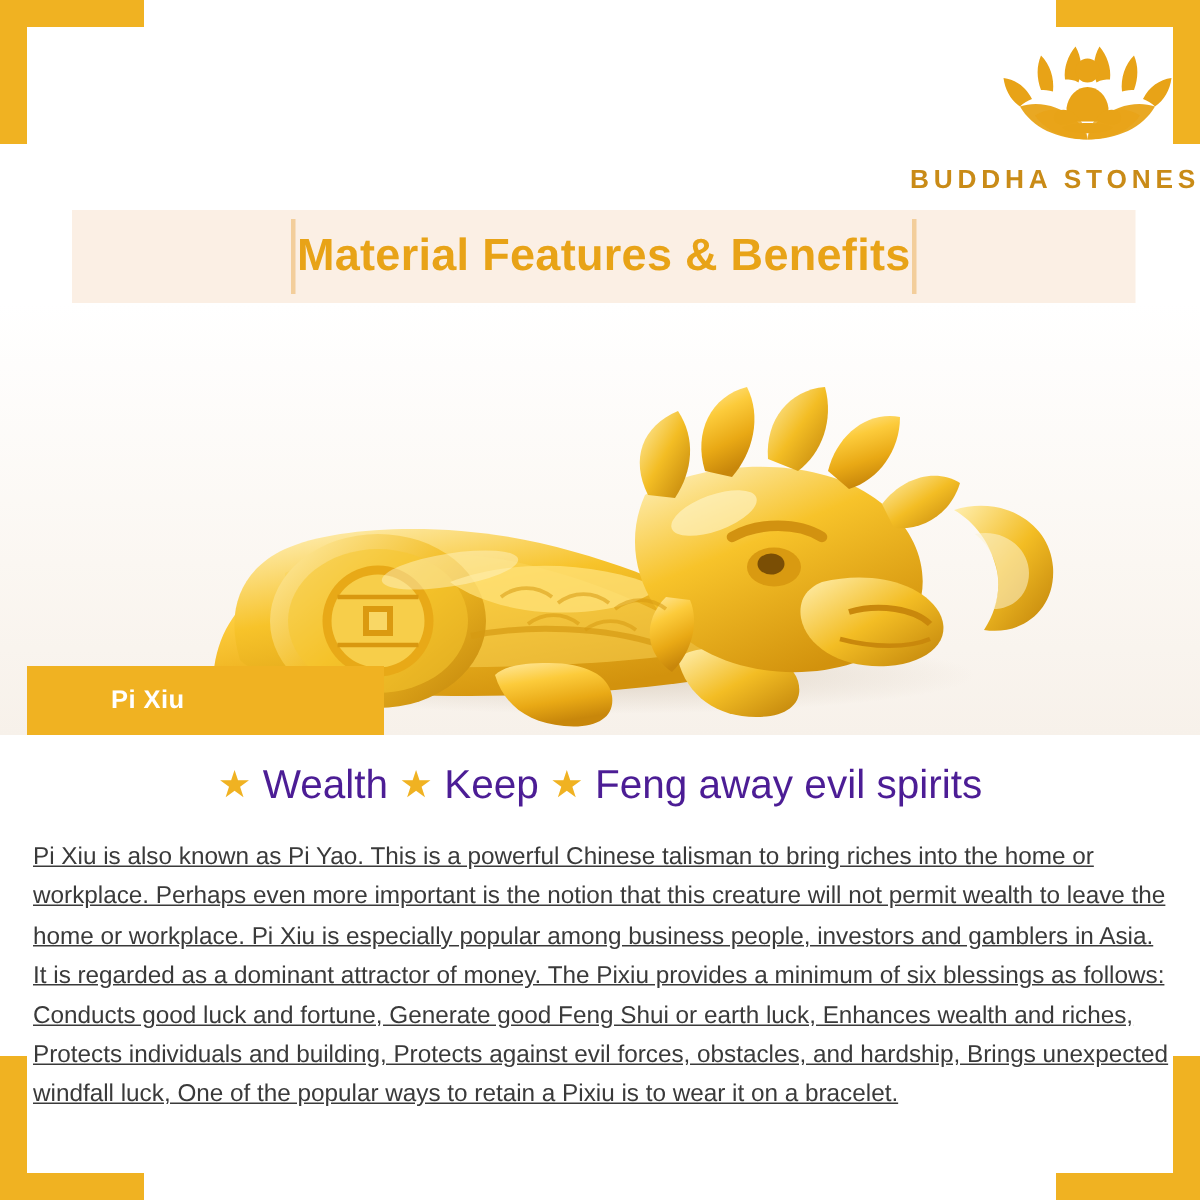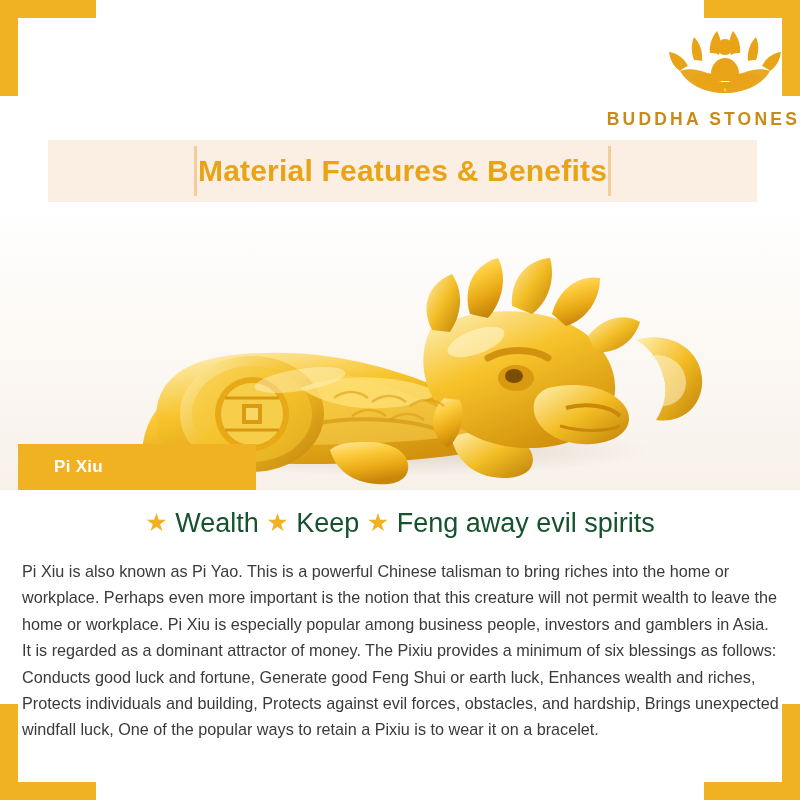--- a/index.html
+++ b/index.html
@@ -131,48 +131,49 @@
     width: 238px; height: 46px;
     background: #F0B222;
     display: flex;
     align-items: center;
     z-index: 6;
   }
   .caption-text {
     color: #ffffff;
     font-size: 17px;
     font-weight: bold;
-    padding-left: 36px;
+    padding-left: 56px;
     letter-spacing: 0.3px;
     text-align: center;
   }
 
   
   .benefits {
     position: absolute;
     left: 0; top: 508px;
     width: 800px;
     text-align: center;
     font-size: 27px;
     color: #6d6d6d;
     font-weight: normal;
     white-space: nowrap;
   }
   .benefits .star { color: #F0B222; font-size: 25px; vertical-align: 1px; }
-  .benefits .word { color: #14532d; }
+  .benefits .word { color: #4c1d95; }
 
   
   .body-copy {
     position: absolute;
     left: 22px; top: 558px;
     width: 760px;
     font-size: 16.2px;
     line-height: 26.4px;
     color: #3a3a3a;
     text-align: left;
+    text-decoration: underline;
   }
 </style>
 </head>
 <body>
 
 <div class="page">
 
   <div class="corner corner-tl"></div>
   <div class="corner corner-tl-v"></div>
   <div class="corner corner-tr"></div>

